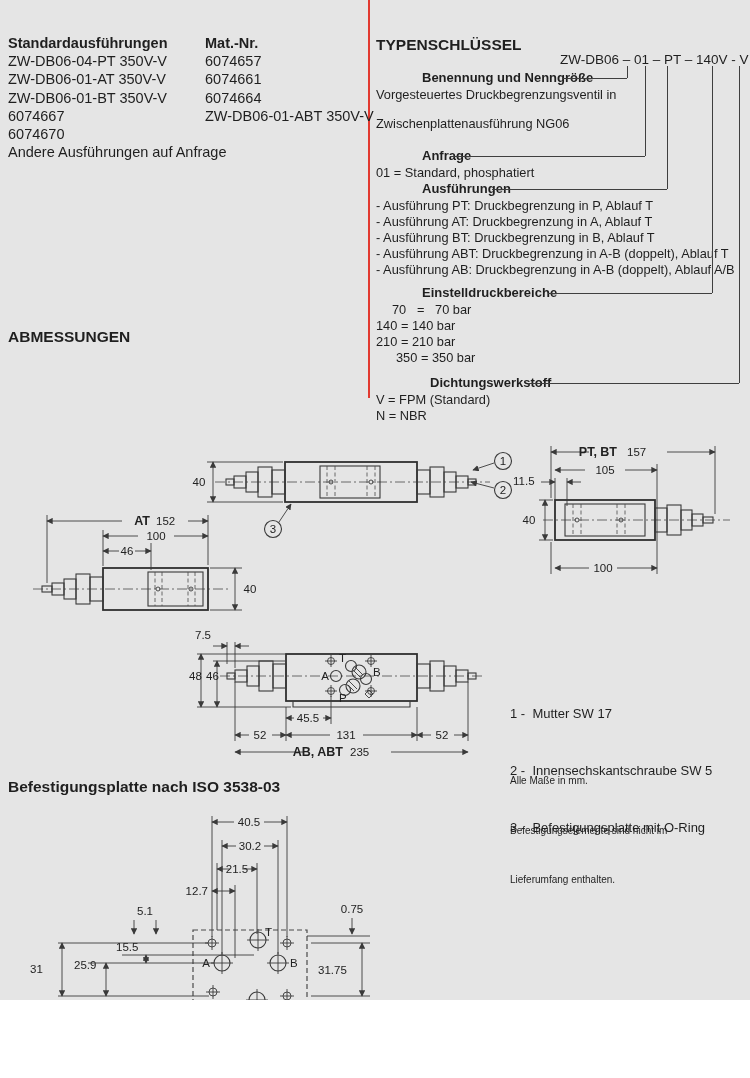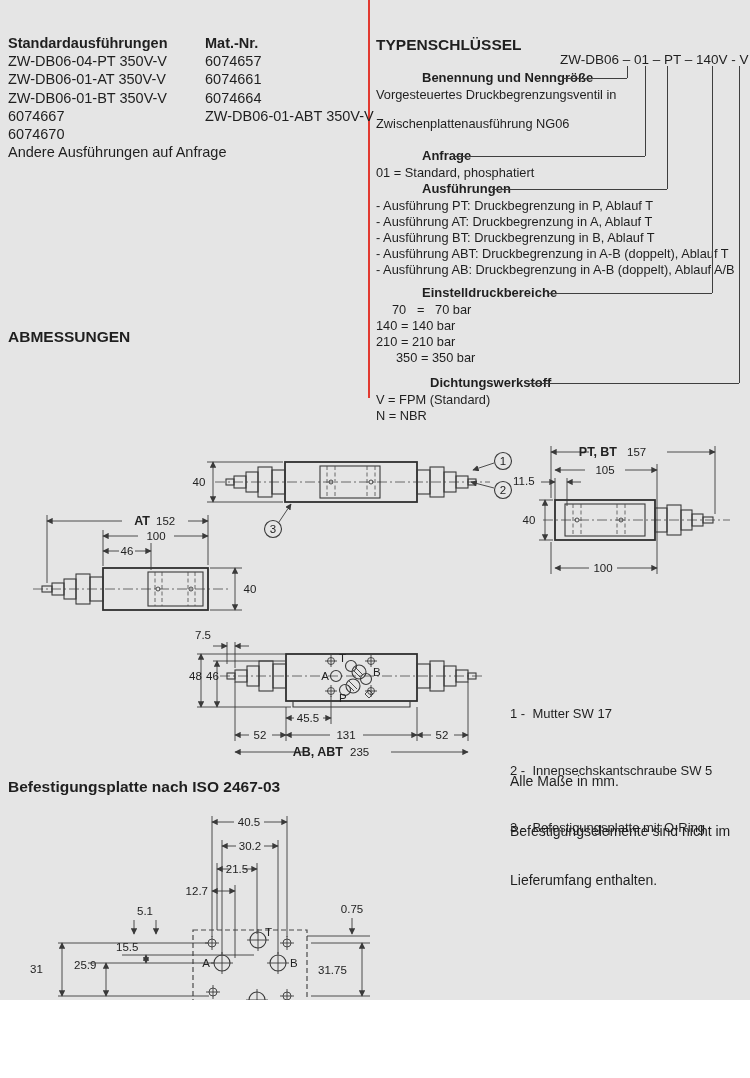--- a/index.html
+++ b/index.html
@@ -24,21 +24,21 @@
   svg text{font-family:"Liberation Sans",sans-serif;fill:#222;}
   .dim-t{font-size:11.5px;}
   .lbl{font-size:12.5px;font-weight:bold;}
   .o2{fill:none;stroke:#2f2f2f;stroke-width:1.8;}
   .o1{fill:none;stroke:#3a3a3a;stroke-width:1.1;}
   .d1{fill:none;stroke:#3a3a3a;stroke-width:0.9;}
   .cl{fill:none;stroke:#4a4a4a;stroke-width:0.8;stroke-dasharray:10 3 2 3;}
   .dash{fill:none;stroke:#4a4a4a;stroke-width:0.8;stroke-dasharray:4 2.5;}
   .dashrect{fill:none;stroke:#4a4a4a;stroke-width:1.2;stroke-dasharray:5 3;}
   .legend{position:absolute;left:510px;top:666px;font-size:13px;line-height:19px;white-space:pre;}
-  .legend2{position:absolute;left:510px;top:740px;font-size:14px;line-height:16.5px;white-space:pre;}
+  .legend2{position:absolute;left:510px;top:740px;font-size:10px;line-height:16.5px;white-space:pre;}
 </style>
 </head>
 <body>
 
 <div class="canvas">
 
   <div class="redline"></div>
 
   <div class="tbl">
     <div class="th">Standardausführungen</div>
@@ -310,21 +310,21 @@
     <div>1 -  Mutter SW 17</div>
     <div>2 -  Innensechskantschraube SW 5</div>
     <div>3 -  Befestigungsplatte mit O-Ring</div>
   </div>
   <div class="legend2">
     <div>Alle Maße in mm.</div>
     <div>Befestigungselemente sind nicht im</div>
     <div>Lieferumfang enthalten.</div>
   </div>
 
-  <div class="h1" style="left:8px;top:778px;">Befestigungsplatte nach ISO 2467-03</div>
+  <div class="h1" style="left:8px;top:778px;">Befestigungsplatte nach ISO 3538-03</div>
 
   <svg style="left:18px;top:808px;" width="372" height="268" viewBox="0 0 372 268">
     <g>
       <rect class="dashrect" x="175" y="122" width="114" height="75"></rect>
     </g>
     <g>
       <circle class="o1" cx="240" cy="132" r="8"></circle>
         <line class="d1" x1="229" y1="132" x2="251" y2="132"></line>
         <line class="d1" x1="240" y1="121" x2="240" y2="143"></line>
       <circle class="o1" cx="204" cy="155" r="8"></circle>

